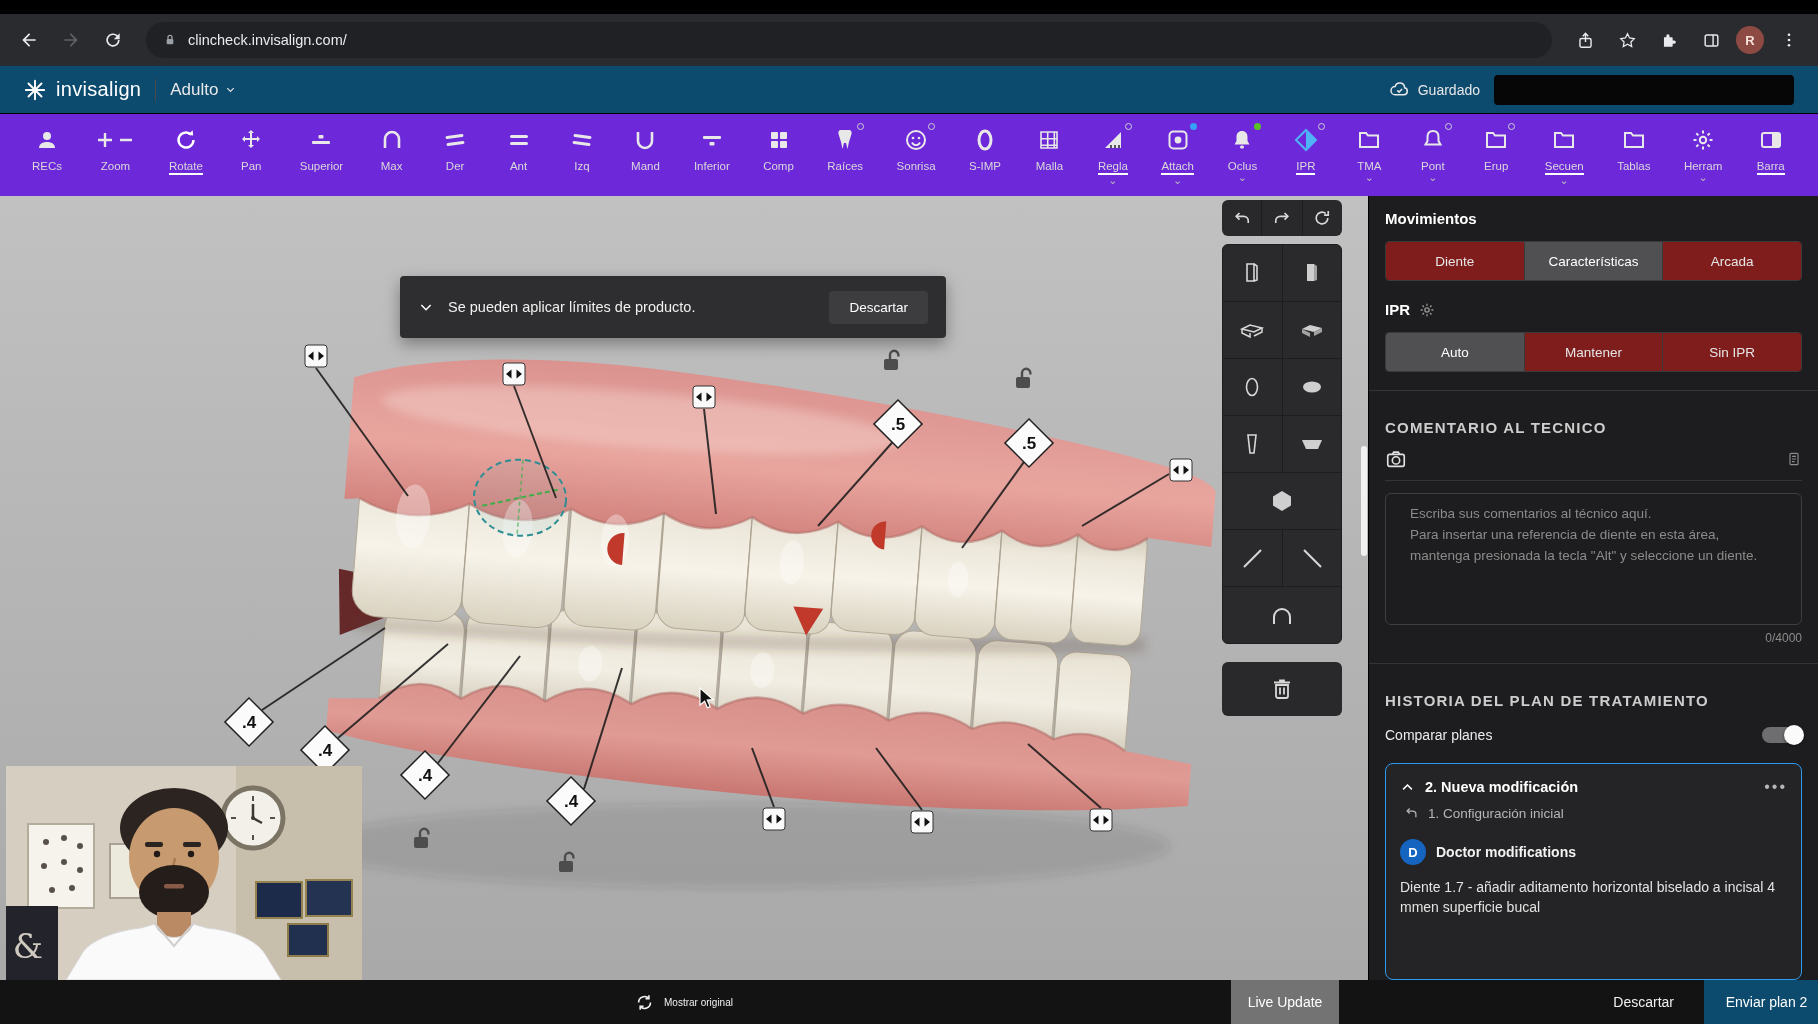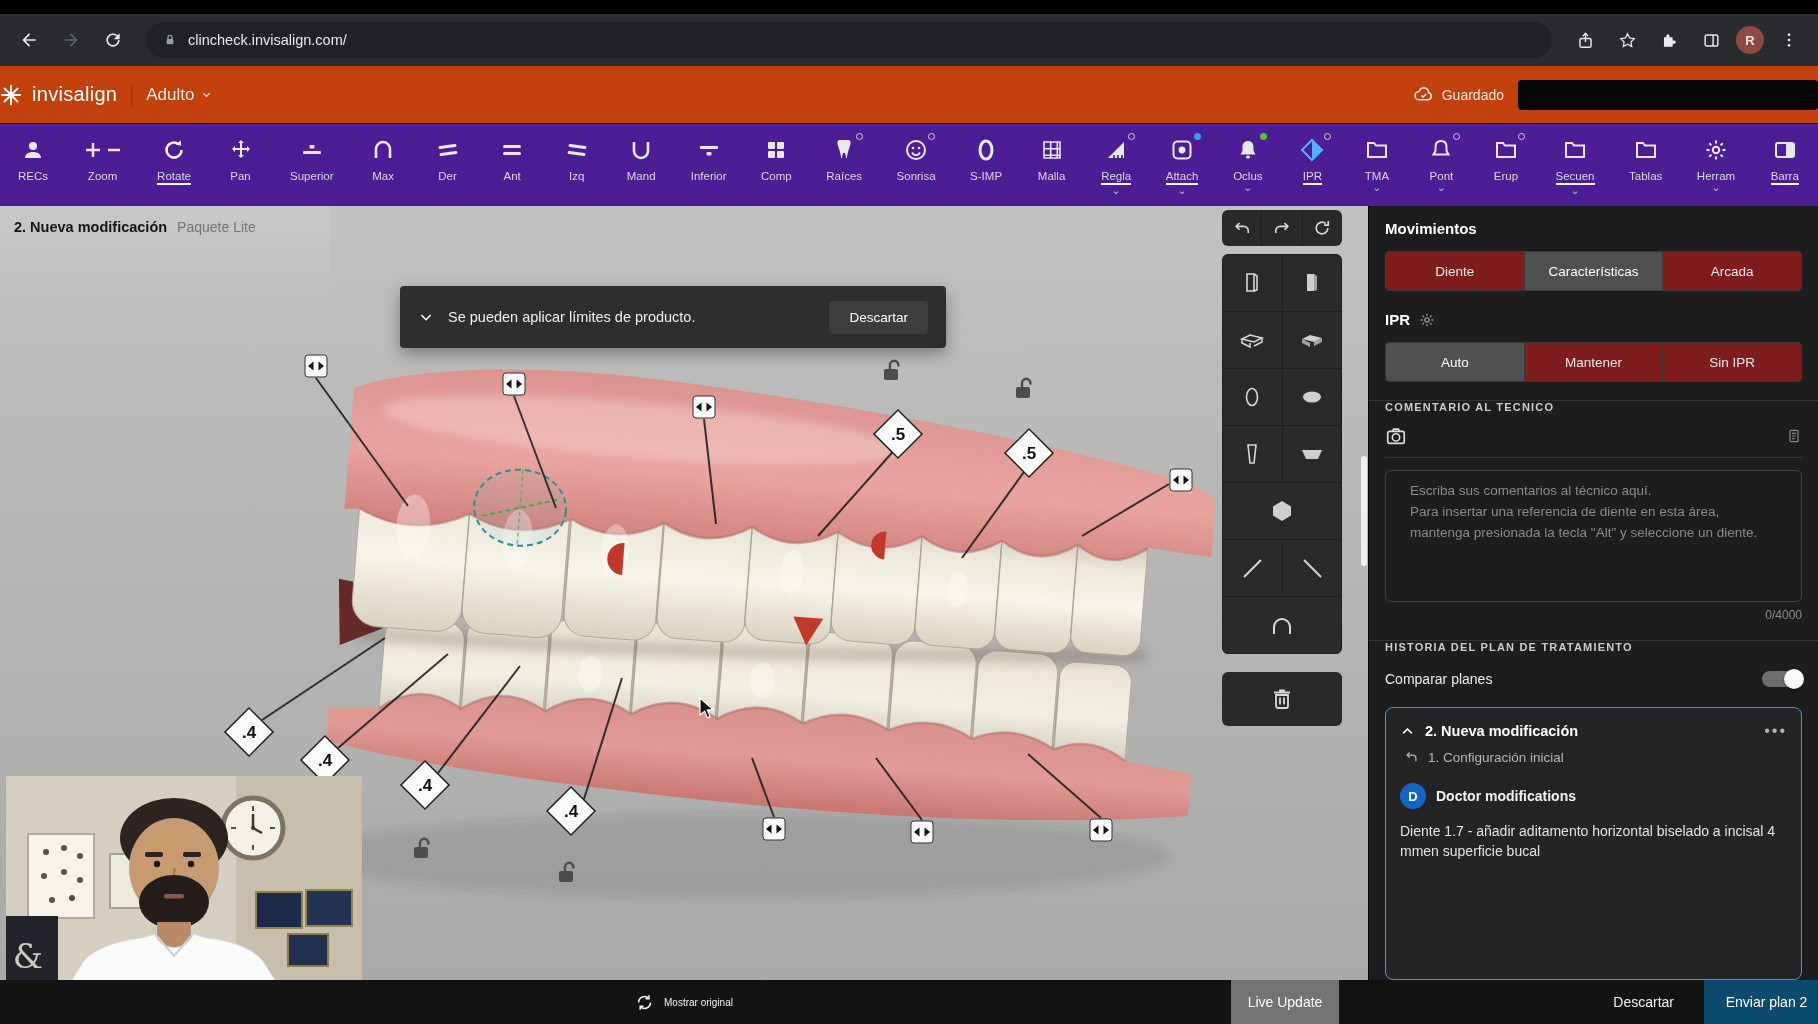--- a/index.html
+++ b/index.html
@@ -9,31 +9,31 @@
 
   
   .tab-strip { height:14px; background:#000; }
   .chrome-row { height:52px; background:#2a2b2e; display:flex; align-items:center; padding:0 12px; gap:8px; }
   .nav-ico { width:34px; height:34px; border-radius:50%; display:flex; align-items:center; justify-content:center; cursor:pointer; flex:0 0 auto; background:none; border:none; }
   .url-pill { flex:1; height:36px; background:#202124; border-radius:18px; display:flex; align-items:center; padding:0 16px; gap:10px; margin:0 8px; cursor:text; }
   .url-text { color:#e8eaed; font-size:14.5px; }
   .chrome-avatar { width:28px; height:28px; border-radius:50%; background:#8c4a42; color:#f6e3da; font-size:13px; font-weight:bold; display:flex; align-items:center; justify-content:center; cursor:pointer; }
 
   
-  .app-header { height:58px; background:#c2410c; display:flex; align-items:center; padding:0 0; gap:14px; border-bottom:1px solid #000; }
+  .app-header { height:48px; background:#0c4a6e; display:flex; align-items:center; padding:0 24px; gap:14px; border-bottom:1px solid #000; }
   .brand { display:flex; align-items:center; gap:10px; }
   .brand-text { color:#fff; font-size:20px; letter-spacing:.3px; }
   .v-div { width:1px; height:22px; background:#4a4a4a; }
   .patient-select { color:#e8e8e8; font-size:17px; display:flex; align-items:center; gap:7px; cursor:pointer; background:none; border:none; font-family:inherit; }
   .header-right { margin-left:auto; display:flex; align-items:center; gap:14px; }
   .saved { color:#e8e8e8; font-size:14px; display:flex; gap:8px; align-items:center; }
   .blur-box { width:300px; height:30px; background:#060606; border-radius:4px; }
 
   
-  .toolbar { height:82px; background:#4c1d95; display:flex; padding:0 18px; }
+  .toolbar { height:82px; background:#6d28d9; display:flex; padding:0 32px; }
   #toolbar-items { display:flex; flex:1; justify-content:space-between; }
   .tb-item { display:flex; flex-direction:column; align-items:center; padding-top:12px; cursor:pointer; min-width:30px; }
   .tb-ico-wrap { position:relative; height:28px; display:flex; align-items:center; }
   .dot { position:absolute; top:-3px; right:-7px; width:7px; height:7px; border-radius:50%; }
   .dot.blue { background:#35a0f4; }
   .dot.green { background:#58c322; }
   .dot.ring { background:transparent; border:1.5px solid #cfcfcf; }
   .tb-label { margin-top:6px; font-size:11.5px; color:#d9d9d9; white-space:nowrap; }
   .tb-item.active .tb-label { border-bottom:2px solid #fff; padding-bottom:1px; }
   .tb-caret { color:#bbb; font-size:11px; line-height:7px; margin-top:2px; }
@@ -67,21 +67,21 @@
 
   
   .sidebar { width:450px; background:#1d1d1f; border-left:1px solid #000; padding:14px 16px 0; display:flex; flex-direction:column; overflow:hidden; }
   .sb-title { color:#fff; font-size:15px; font-weight:bold; }
   .seg { display:flex; margin-top:14px; border:1px solid #3a3a3c; border-radius:4px; overflow:hidden; }
   .seg-btn { flex:1; height:38px; background:#7f1d1d; color:#e6e6e6; border:none; border-right:1px solid #3a3a3c; font-size:13.5px; font-family:inherit; cursor:pointer; }
   .seg-btn:last-child { border-right:none; }
   .seg-btn.active { background:#505052; color:#fff; }
   .ipr-row { margin-top:20px; display:flex; align-items:center; gap:9px; color:#fff; font-size:15px; font-weight:bold; }
   .sb-div { border:none; border-top:1px solid #343436; margin:18px -16px 0; }
-  .section-title { margin-top:0; color:#cdcdcd; font-size:11px; font-weight:bold; letter-spacing:1.2px; }
+  .section-title { margin-top:28px; color:#cdcdcd; font-size:15px; font-weight:bold; letter-spacing:1.2px; }
   .comment-tools { margin-top:12px; display:flex; align-items:center; justify-content:space-between; padding-bottom:10px; border-bottom:1px solid #343436; }
   .comment-box { margin-top:12px; width:100%; height:132px; background:transparent; border:1px solid #3e3e40; border-radius:6px;
                  color:#ddd; font-size:13.5px; line-height:1.55; padding:10px 24px; resize:none; font-family:inherit; }
   .comment-box::placeholder { color:#8b8b8b; }
   .counter { margin-top:6px; text-align:right; color:#8b8b8b; font-size:12px; }
   .compare-row { margin-top:18px; display:flex; align-items:center; justify-content:space-between; color:#ececec; font-size:14px; }
   .toggle { width:40px; height:16px; background:#6e6e70; border-radius:8px; position:relative; cursor:pointer; }
   .toggle .knob { position:absolute; right:-2px; top:-2px; width:20px; height:20px; border-radius:50%; background:#fafafa; box-shadow:0 1px 3px rgba(0,0,0,.5); }
   .plan-card { margin-top:20px; border:1.5px solid #2e9bf0; border-radius:8px; background:#242426; padding:14px; flex:1; }
   .card-head { display:flex; align-items:center; gap:10px; color:#fff; font-size:14.5px; font-weight:bold; }
@@ -500,23 +500,20 @@
             </span>
           </span>
           <span class="tb-label">Barra</span>
         </div>
       </div>
   </div>
 
   <div class="workspace">
     <div class="canvas">
 
-      <div class="title-overlay">
-        <span class="canvas-title">2. Nueva modificación</span><span class="canvas-sub">Paquete Lite</span>
-      </div>
 
       <div class="toast">
         <svg width="16" height="16" viewBox="0 0 24 24">
             <path d="M5 9l7 7 7-7" stroke="#fff" stroke-width="2.2" fill="none"></path>
           </svg>
         <span class="toast-msg">Se pueden aplicar límites de producto.</span>
         <button class="toast-btn">Descartar</button>
       </div>
 
       <svg class="scene" viewBox="0 0 1368 786">

